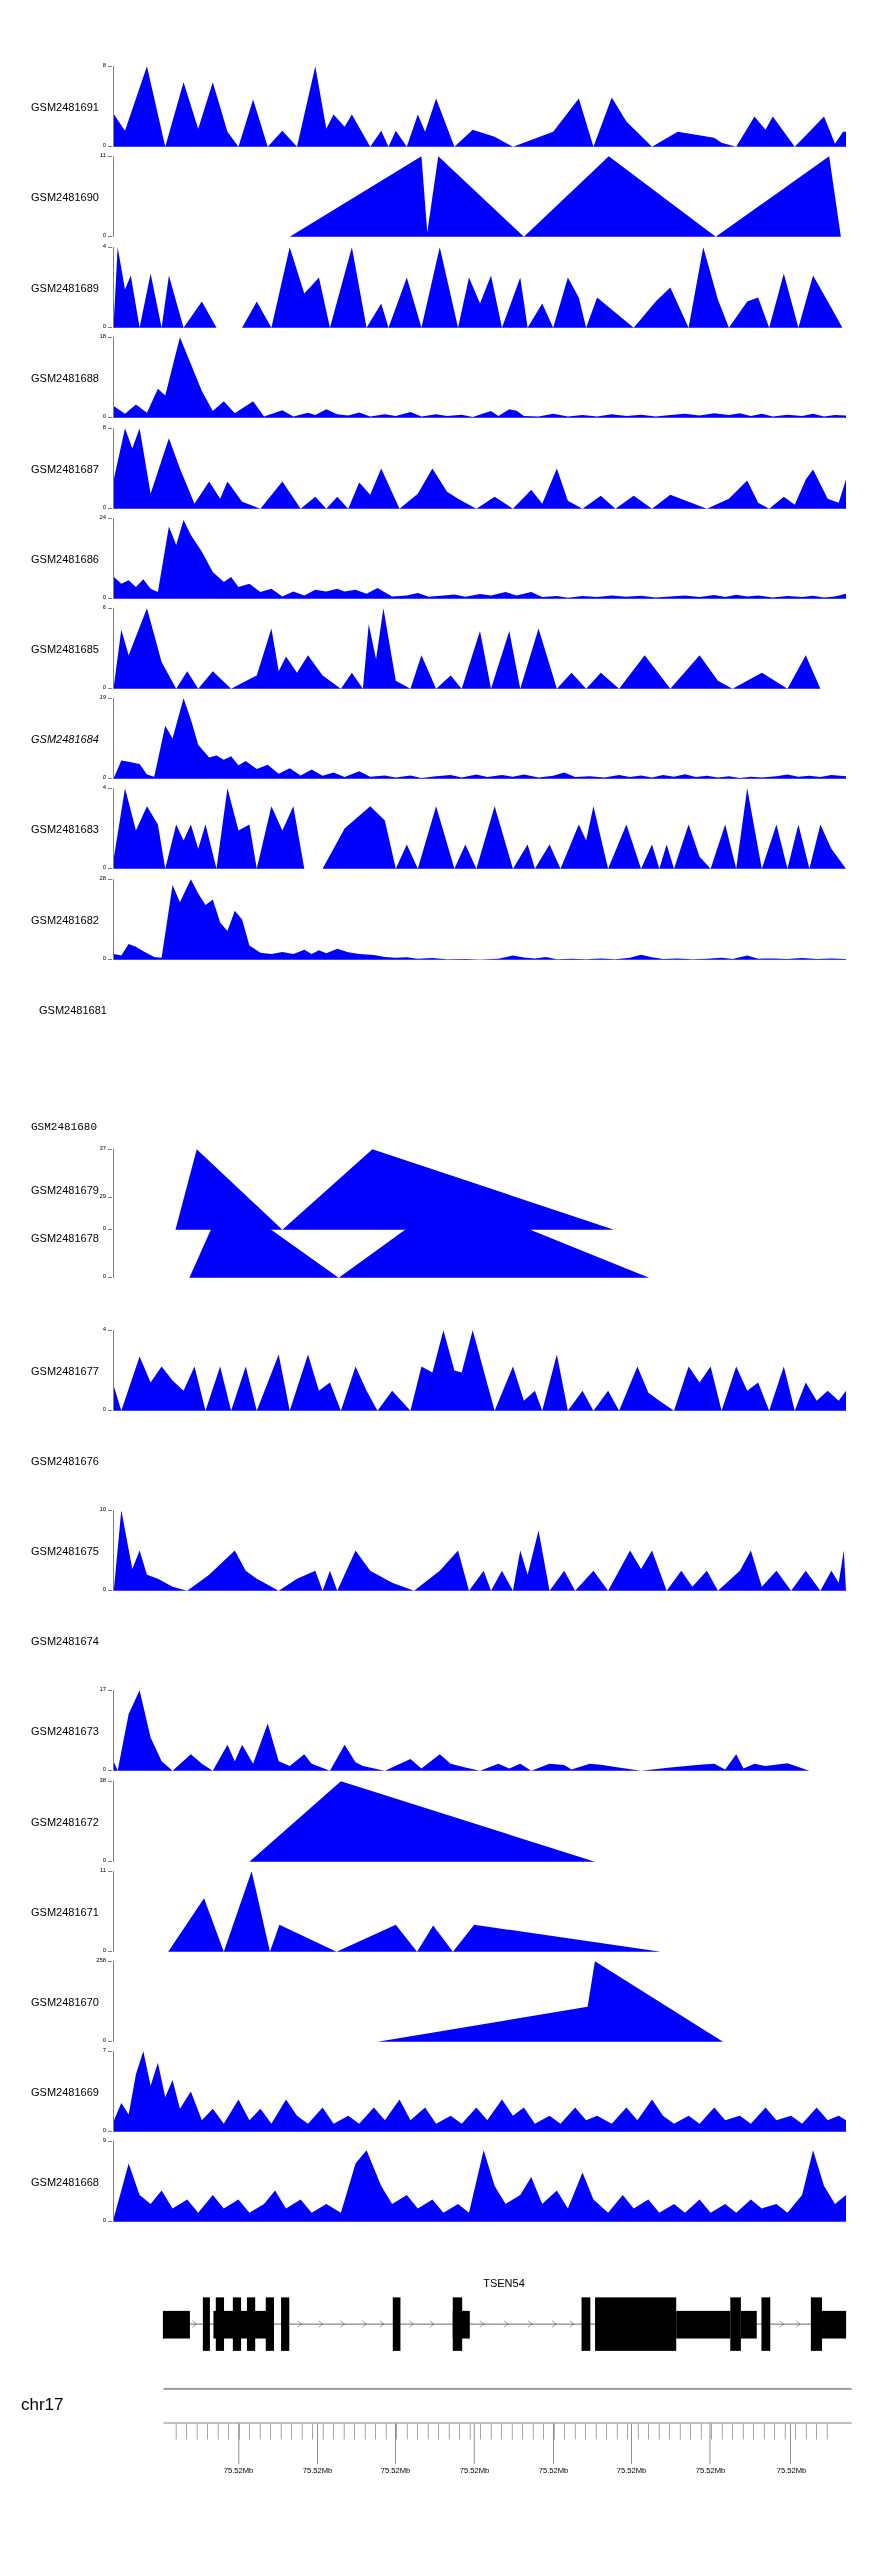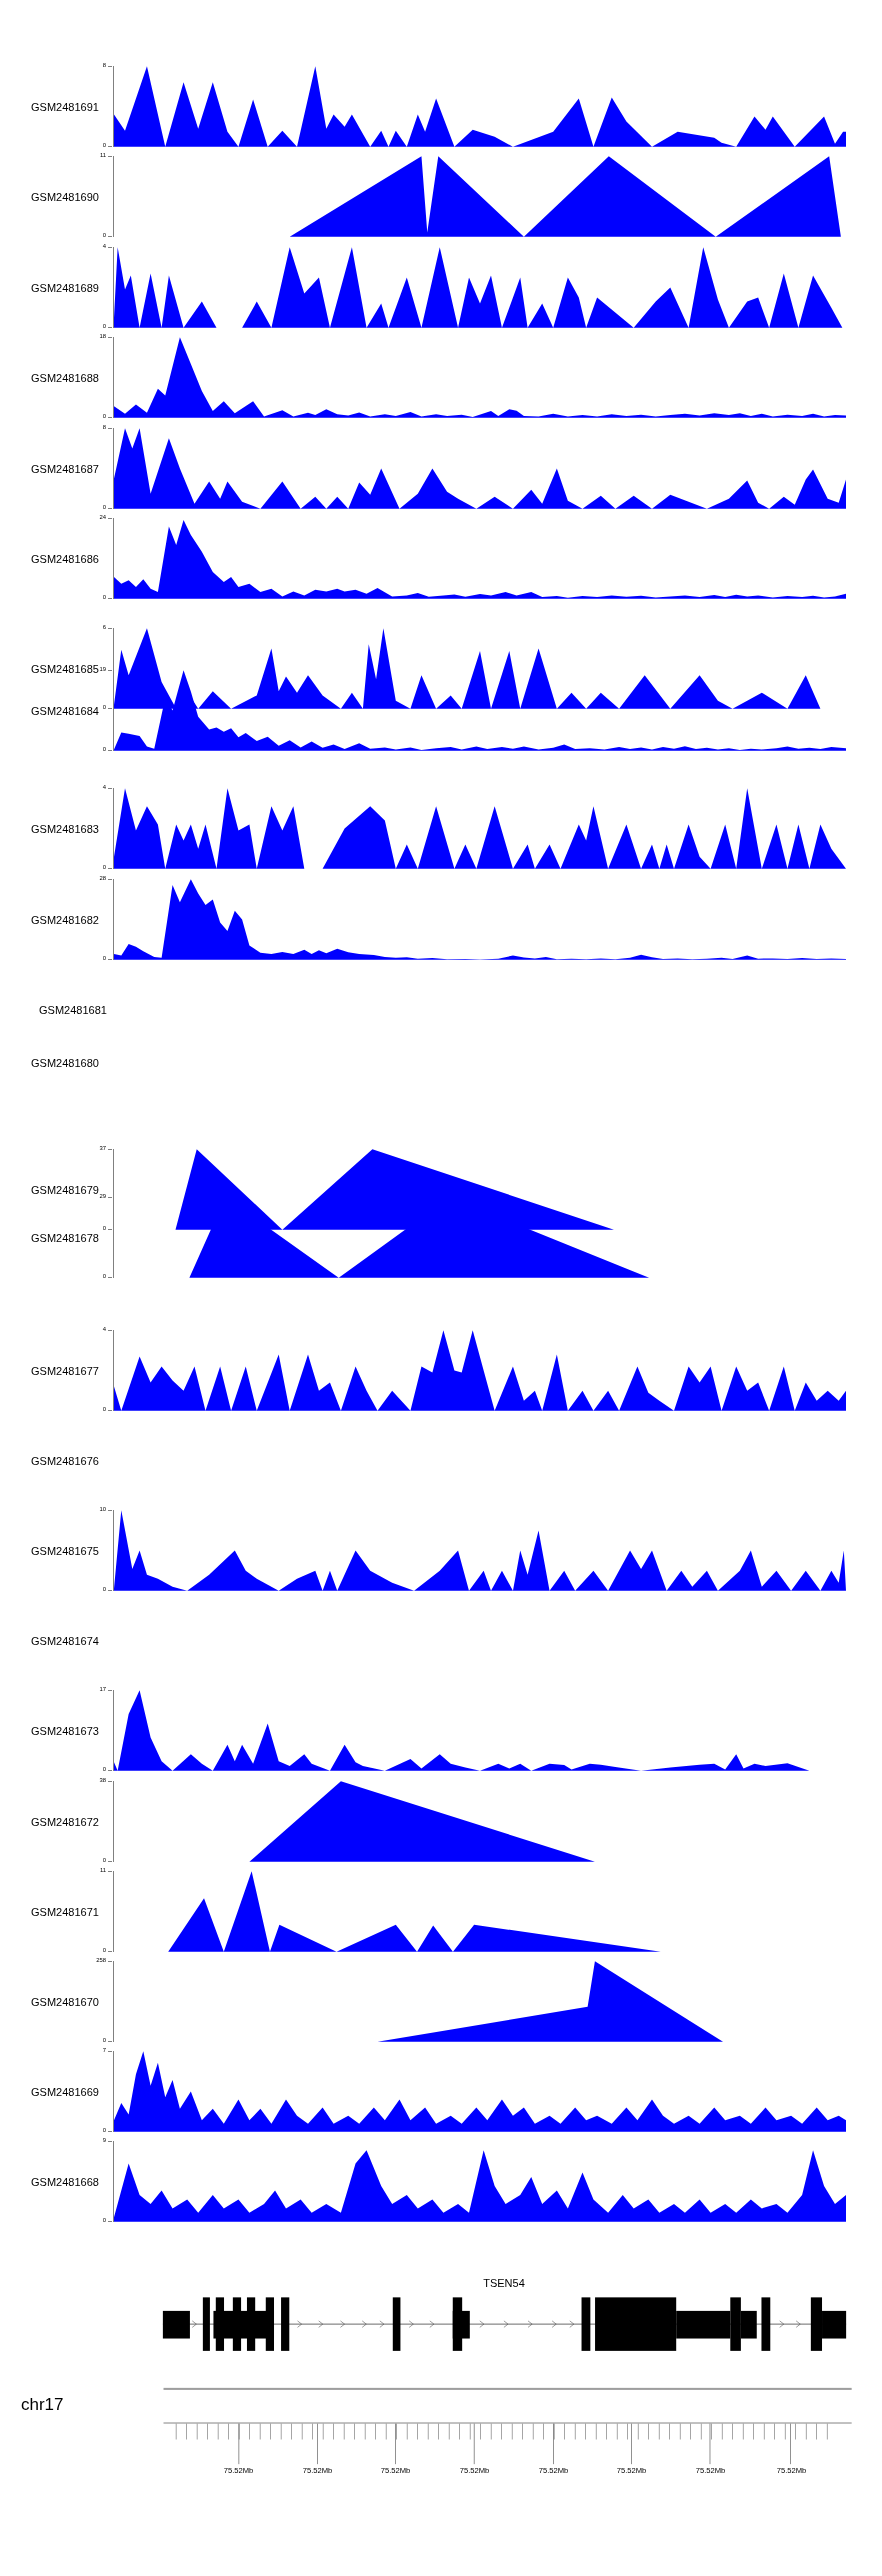--- a/index.html
+++ b/index.html
@@ -80,32 +80,32 @@
         <div class="track-label">GSM2481686</div>
         <div class="y-axis-line" style="left: 113px;"></div>
         <div class="y-tick" style="left: 108px; top: 0px;"></div>
         <div class="y-tick" style="left: 108px; top: 80px;"></div>
         <div class="y-num" style="left: 79px; top: -2.9px;">24</div>
         <div class="y-num" style="left: 79px; top: 77px;">0</div>
         <svg width="732" height="81" viewBox="0 0 1244 137" class="plot-svg" style="left: 114px;">
           <polygon points="0.0,137 0.0,99.9 12.4,111.3 24.9,105.6 37.3,117.0 49.8,103.9 62.2,119.9 74.6,125.6 93.3,14.3 105.7,45.7 118.2,2.9 130.6,28.5 149.3,57.1 167.9,91.3 186.6,108.5 199.0,99.9 211.5,117.0 230.1,111.3 248.8,125.6 267.5,119.9 286.1,133.0 304.8,124.4 323.4,131.3 342.1,121.6 360.8,124.4 379.4,119.9 391.9,124.4 410.5,121.6 429.2,128.4 447.8,118.7 472.7,133.0 497.6,131.3 516.3,127.3 534.9,133.6 559.8,131.3 578.5,129.6 597.1,133.6 622.0,129.0 640.7,131.3 665.5,125.6 684.2,131.3 709.1,125.6 727.7,134.1 752.6,132.4 771.3,135.3 796.2,132.4 821.0,134.1 845.9,131.3 870.8,133.6 895.7,131.9 920.6,134.7 945.4,133.0 970.3,131.3 995.2,134.1 1020.1,130.7 1038.7,134.1 1057.4,130.2 1076.1,133.0 1094.7,131.3 1119.6,134.7 1144.5,132.4 1169.4,134.1 1188.0,131.9 1206.7,134.7 1225.3,133.0 1244.0,128.4 1244.0,137" fill="#0000ff"></polygon>
         </svg>
       </div>
-      <div class="track-row" style="top: 628px;">
+      <div class="track-row" style="top: 608px;">
         <div class="track-label">GSM2481685</div>
         <div class="y-axis-line" style="left: 113px;"></div>
         <div class="y-tick" style="left: 108px; top: 0px;"></div>
         <div class="y-tick" style="left: 108px; top: 80px;"></div>
         <div class="y-num" style="left: 79px; top: -2.9px;">6</div>
         <div class="y-num" style="left: 79px; top: 77px;">0</div>
         <svg width="732" height="81" viewBox="0 0 1244 137" class="plot-svg" style="left: 114px;">
           <polygon points="0.0,137 0.0,130.2 12.4,36.5 24.9,79.9 56.0,0.0 80.9,91.3 105.7,137.0 124.4,107.3 143.1,137.0 167.9,107.3 199.0,137.0 242.6,114.2 267.5,34.3 279.9,107.3 292.3,82.2 311.0,109.6 329.7,79.9 354.5,114.2 385.6,137.0 404.3,109.6 423.0,137.0 432.9,27.4 445.4,86.8 457.8,0.0 478.9,123.3 503.8,137.0 522.5,79.9 547.4,137.0 572.2,114.2 590.9,137.0 622.0,38.8 640.7,137.0 671.8,38.8 690.4,137.0 721.5,34.3 752.6,137.0 777.5,109.6 802.4,137.0 827.3,109.6 858.4,137.0 901.9,79.9 945.4,137.0 995.2,79.9 1026.3,123.3 1051.2,137.0 1100.9,109.6 1144.5,137.0 1175.6,79.9 1200.5,137.0 1244.0,137.0 1244.0,137" fill="#0000ff"></polygon>
         </svg>
       </div>
-      <div class="track-row" style="top: 670px;">
+      <div class="track-row" style="top: 698px; font-style: italic;">
         <div class="track-label">GSM2481684</div>
         <div class="y-axis-line" style="left: 113px;"></div>
         <div class="y-tick" style="left: 108px; top: 0px;"></div>
         <div class="y-tick" style="left: 108px; top: 80px;"></div>
         <div class="y-num" style="left: 79px; top: -2.9px;">19</div>
         <div class="y-num" style="left: 79px; top: 77px;">0</div>
         <svg width="732" height="81" viewBox="0 0 1244 137" class="plot-svg" style="left: 114px;">
           <polygon points="0.0,137 0.0,134.8 12.4,106.0 24.9,108.2 43.5,111.8 56.0,129.8 68.4,133.4 87.1,46.9 99.5,68.5 118.2,0.0 130.6,36.1 143.1,79.3 161.7,100.9 174.2,97.3 186.6,104.6 199.0,98.8 211.5,113.9 223.9,106.7 242.6,120.4 261.2,113.2 279.9,128.3 298.6,119.0 317.2,131.2 335.9,121.1 354.5,132.0 373.2,126.2 391.9,134.1 416.7,124.0 435.4,133.4 460.3,131.2 478.9,134.8 503.8,131.2 522.5,135.6 547.4,132.7 572.2,130.5 590.9,134.8 615.8,129.8 634.4,134.1 659.3,130.5 678.0,133.4 696.6,129.8 721.5,134.8 746.4,132.0 765.1,126.2 783.7,134.1 808.6,132.7 833.5,134.8 858.4,130.5 877.0,134.1 895.7,131.2 914.3,134.8 933.0,130.5 951.7,133.4 970.3,129.1 989.0,134.1 1007.6,132.0 1026.3,134.8 1045.0,132.7 1063.6,135.6 1082.3,133.4 1100.9,134.8 1125.8,132.7 1144.5,129.8 1163.1,133.4 1181.8,132.0 1200.5,134.1 1219.1,130.5 1244.0,132.7 1244.0,137" fill="#0000ff"></polygon>
         </svg>
       </div>
@@ -127,21 +127,21 @@
         <div class="y-tick" style="left: 108px; top: 80px;"></div>
         <div class="y-num" style="left: 79px; top: -2.9px;">28</div>
         <div class="y-num" style="left: 79px; top: 77px;">0</div>
         <svg width="732" height="81" viewBox="0 0 1244 137" class="plot-svg" style="left: 114px;">
           <polygon points="0.0,137 0.0,127.2 12.4,129.7 24.9,110.1 37.3,115.0 49.8,122.3 68.4,132.1 80.9,133.6 99.5,9.8 112.0,39.1 130.6,0.0 143.1,24.5 155.5,44.0 167.9,34.3 180.4,73.4 192.8,88.1 205.3,53.8 217.7,68.5 230.1,112.5 248.8,124.8 267.5,127.2 286.1,123.8 304.8,127.2 323.4,119.9 335.9,127.2 348.3,120.9 360.8,125.7 379.4,118.4 398.1,124.3 416.7,127.2 441.6,128.7 460.3,132.1 478.9,133.6 497.6,132.6 516.3,135.0 541.1,134.1 566.0,136.0 597.1,135.5 622.0,136.5 653.1,135.0 678.0,129.7 696.6,133.1 715.3,134.6 734.0,132.1 752.6,136.0 777.5,135.0 802.4,136.0 827.3,134.6 852.1,136.0 877.0,133.6 895.7,128.2 914.3,132.6 933.0,135.5 957.9,134.6 982.8,136.0 1007.6,135.0 1032.5,133.6 1051.2,135.5 1076.1,129.7 1094.7,135.0 1119.6,134.6 1144.5,135.5 1169.4,134.1 1194.2,135.5 1219.1,134.6 1244.0,135.5 1244.0,137" fill="#0000ff"></polygon>
         </svg>
       </div>
       <div class="track-row" style="top: 969px; margin-left: 8px;">
         <div class="track-label">GSM2481681</div>
       </div>
-      <div class="track-row" style="top: 1022px;">
+      <div class="track-row" style="top: 1086px; font-family: Liberation Mono, monospace;">
         <div class="track-label">GSM2481680</div>
       </div>
       <div class="track-row" style="top: 1149px;">
         <div class="track-label">GSM2481679</div>
         <div class="y-axis-line" style="left: 113px;"></div>
         <div class="y-tick" style="left: 108px; top: 0px;"></div>
         <div class="y-tick" style="left: 108px; top: 80px;"></div>
         <div class="y-num" style="left: 79px; top: -2.9px;">37</div>
         <div class="y-num" style="left: 79px; top: 77px;">0</div>
         <svg width="732" height="81" viewBox="0 0 1244 137" class="plot-svg" style="left: 114px;">

